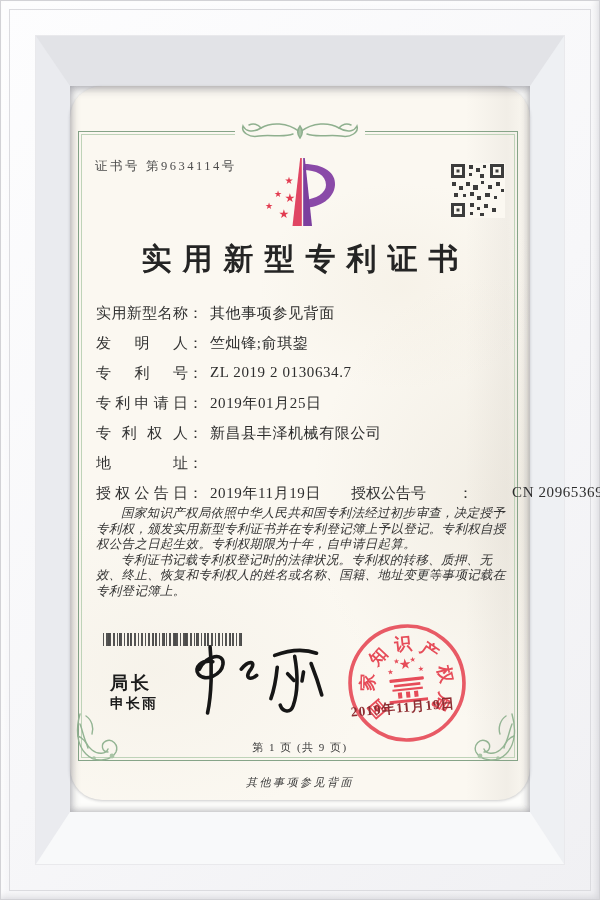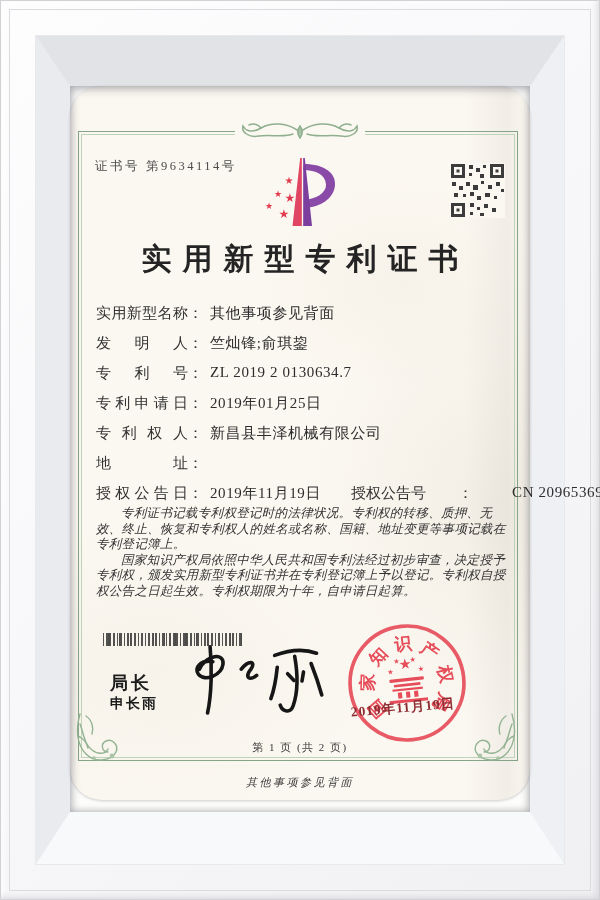--- a/index.html
+++ b/index.html
@@ -217,22 +217,22 @@
             <span class="fvalue">2019年11月19日</span>
           <span class="grant2">
             <span class="flabel">授权公告号</span>
               <span class="fcolon">：</span>
               <span class="fvalue">CN 209653699 U</span>
           </span>
         </div>
       </div>
 
       <div class="paras">
+        <p>国家知识产权局依照中华人民共和国专利法经过初步审查，决定授予专利权，颁发实用新型专利证书并在专利登记簿上予以登记。专利权自授权公告之日起生效。专利权期限为十年，自申请日起算。</p>
         <p>专利证书记载专利权登记时的法律状况。专利权的转移、质押、无效、终止、恢复和专利权人的姓名或名称、国籍、地址变更等事项记载在专利登记簿上。</p>
-        <p>国家知识产权局依照中华人民共和国专利法经过初步审查，决定授予专利权，颁发实用新型专利证书并在专利登记簿上予以登记。专利权自授权公告之日起生效。专利权期限为十年，自申请日起算。</p>
       </div>
 
       <div class="barcode"></div>
 
       <div class="role">局长</div>
       <div class="signername">申长雨</div>
 
       <svg class="signature" viewBox="0 0 172 96">
         <g stroke="#161616" stroke-width="3.6" fill="none" stroke-linecap="round" stroke-linejoin="round" transform="rotate(-3 86 48)">
           <path d="M22,32 C30,18 48,16 46,28 C44,39 27,45 21,37 C16,30 25,22 36,25"></path>
@@ -269,21 +269,21 @@
           <rect x="47" y="60.5" width="26" height="2.6"></rect>
           <rect x="45" y="65" width="30" height="2.2"></rect>
           <rect x="50" y="68.5" width="4" height="6"></rect>
           <rect x="58" y="68.5" width="4" height="6"></rect>
           <rect x="66" y="68.5" width="4" height="6"></rect>
           <rect x="41" y="76" width="38" height="3"></rect>
         </g>
       </svg>
       <div class="sealdate">2019年11月19日</div>
 
-      <div class="pageinfo">第 1 页 (共 2 页)</div>
+      <div class="pageinfo">第 1 页 (共 9 页)</div>
       <div class="backnote">其他事项参见背面</div>
 
     </div>
   </div>
 
   <div class="opening-shadow"></div>
   <div class="frame-edge"></div>
 </div>
 
 </body></html>

